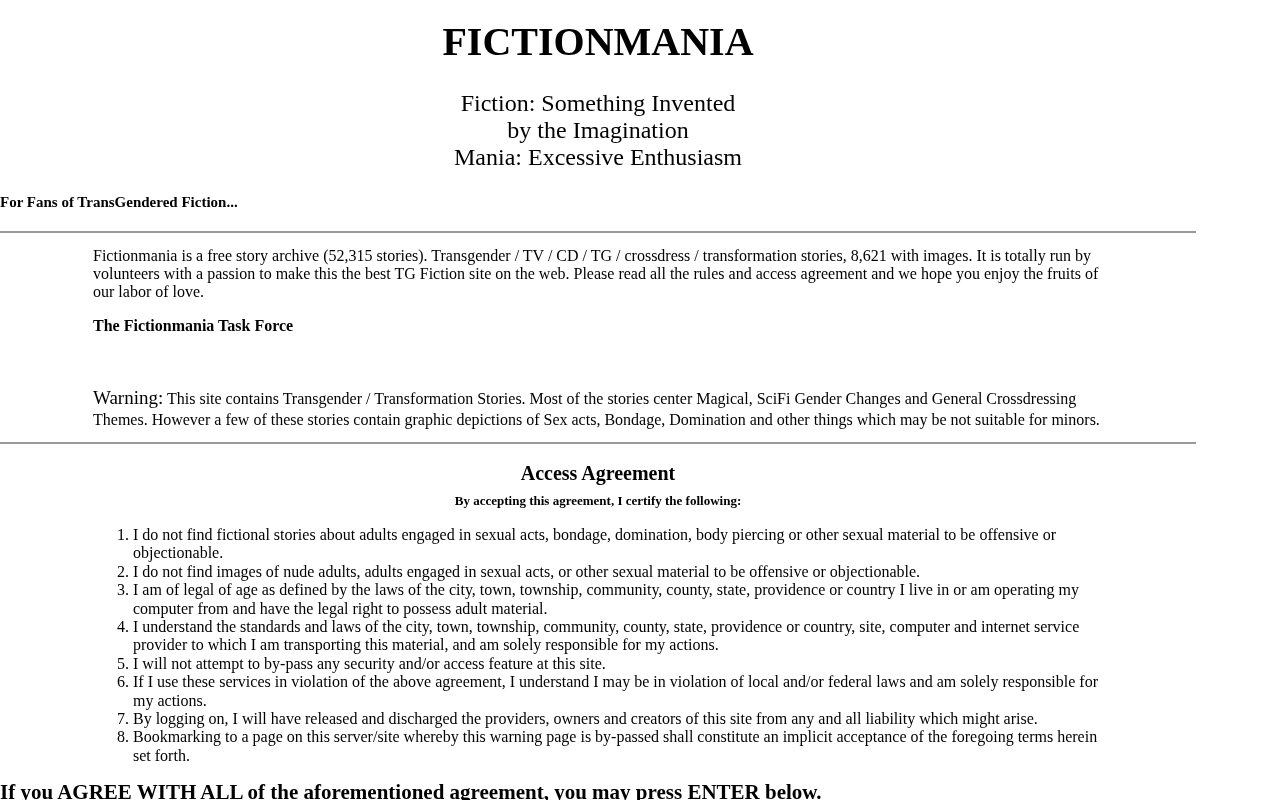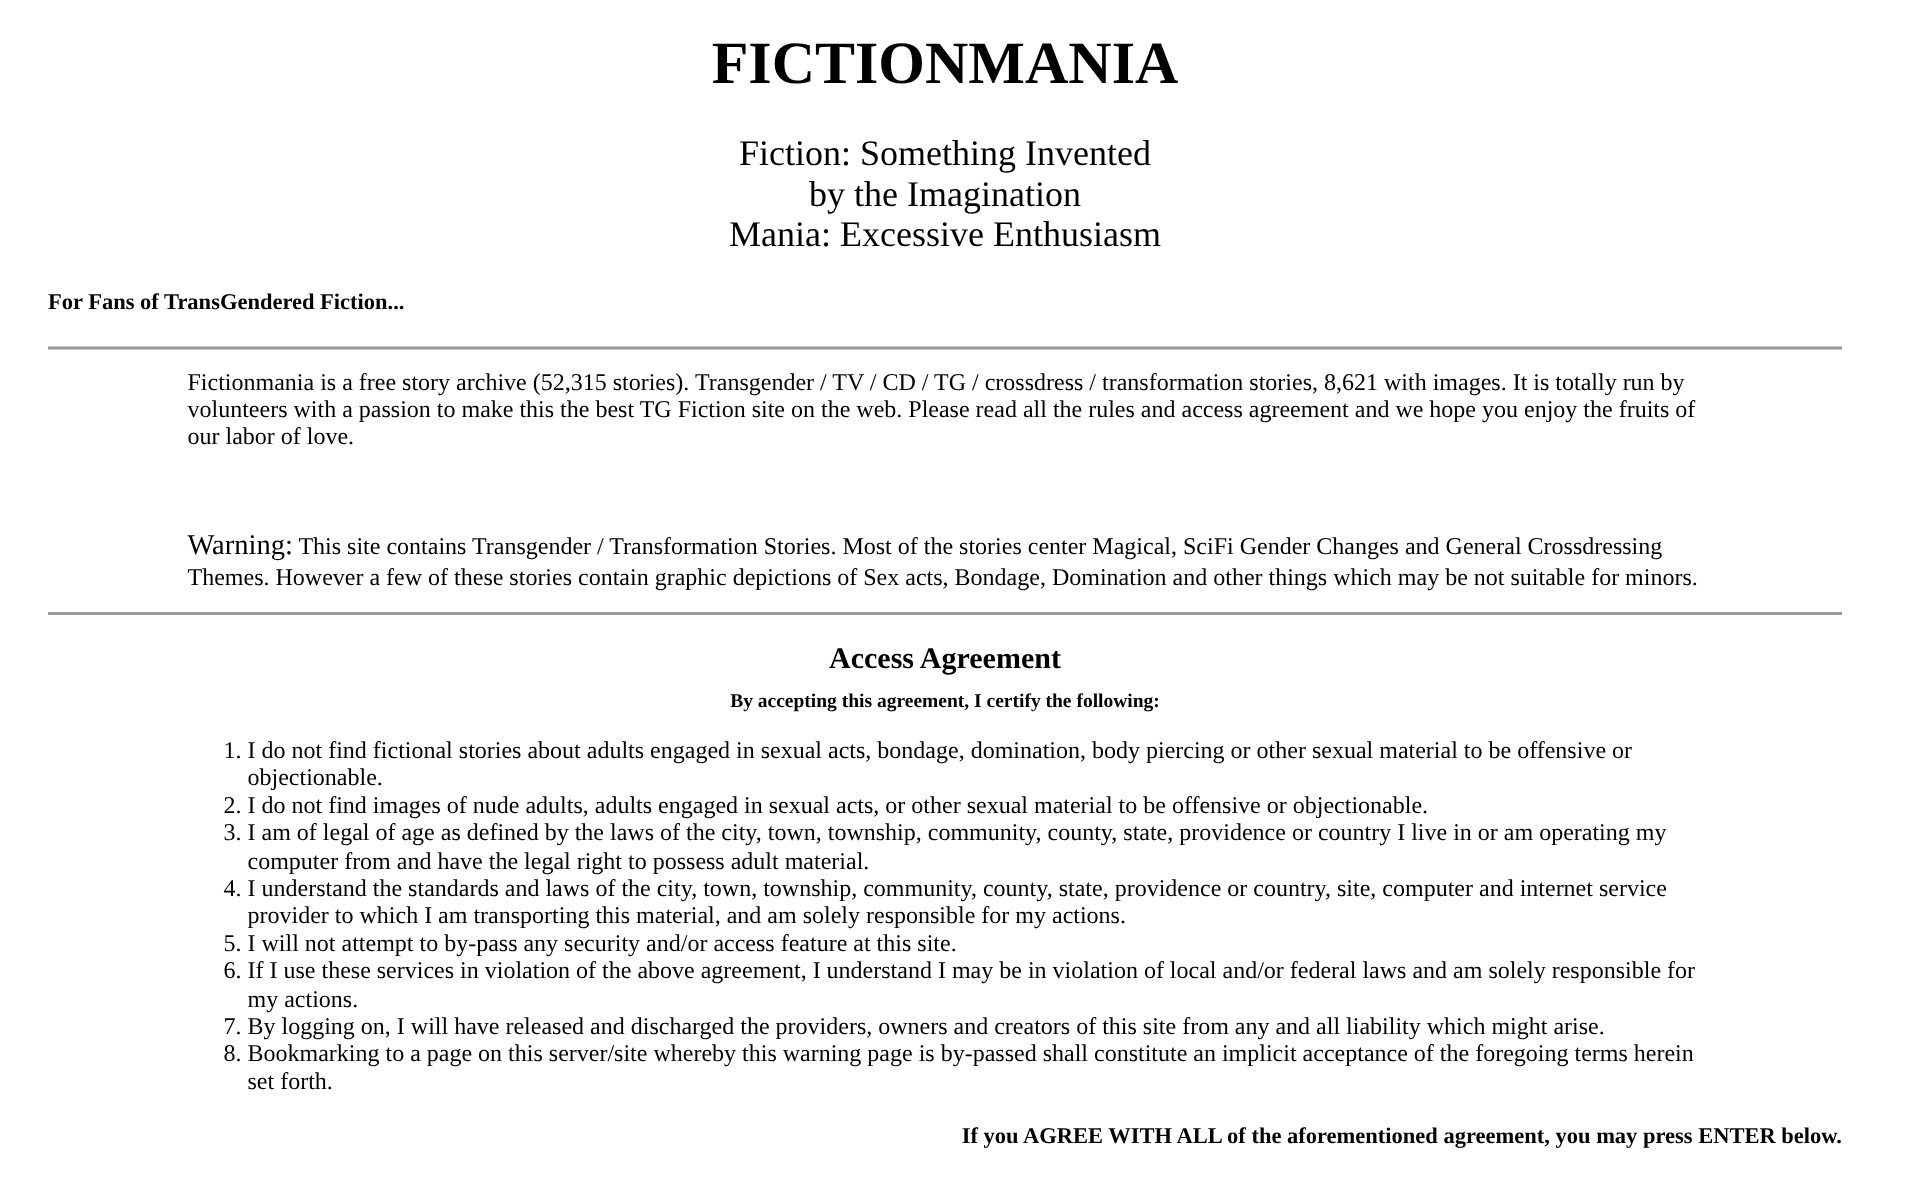--- a/index.html
+++ b/index.html
@@ -8,21 +8,20 @@
     background: #ffffff;
     color: #000000;
     font-family: "Liberation Serif", "DejaVu Serif", serif;
     font-size: 16px;
   }
   .page {
     width: 1196px;
     min-height: 800px;
     background: #ffffff;
     overflow: hidden;
-    padding-left: 32px;
   }
   .site-title {
     margin: 22px 0 0 0;
     text-align: center;
     font-size: 40px;
     font-weight: bold;
     line-height: 40px;
   }
   .site-subtitle {
     margin: 28px 0 0 0;
@@ -87,22 +86,22 @@
     margin: 16px 93px 0 93px;
     padding-left: 40px;
     line-height: 18.4px;
   }
   .agreement-list li {
     margin: 0;
     padding: 0;
   }
   .agreement-footer {
     margin: 18px 0 0 0;
-    text-align: right;
-    font-size: 15px;
+    text-align: left;
+    font-size: 21px;
     font-weight: bold;
     line-height: 18px;
   }
 </style>
 </head>
 <body>
 
 <div class="page">
 
   <h1 class="site-title">FICTIONMANIA</h1>
@@ -111,20 +110,21 @@
 by the Imagination
 Mania: Excessive Enthusiasm</h2>
 
   <p class="site-tagline">For Fans of TransGendered Fiction...</p>
 
   <hr class="divider">
 
   <p class="intro-paragraph">Fictionmania is a free story archive (52,315 stories). Transgender / TV / CD / TG / crossdress / transformation stories, 8,621 with images. It is totally run by volunteers with a passion to make this the best TG Fiction site on the web. Please read all the rules and access agreement and we hope you enjoy the fruits of our labor of love.</p>
 
 
+  <p class="intro-signature">The Fictionmania Task Force</p>
 
   <p class="warning-paragraph">
     <span class="warning-label">Warning:</span>
     <span>This site contains Transgender / Transformation Stories. Most of the stories center Magical, SciFi Gender Changes and General Crossdressing Themes. However a few of these stories contain graphic depictions of Sex acts, Bondage, Domination and other things which may be not suitable for minors.</span>
   </p>
 
   <hr class="divider divider-2">
 
   <h2 class="agreement-heading">Access Agreement</h2>
 

